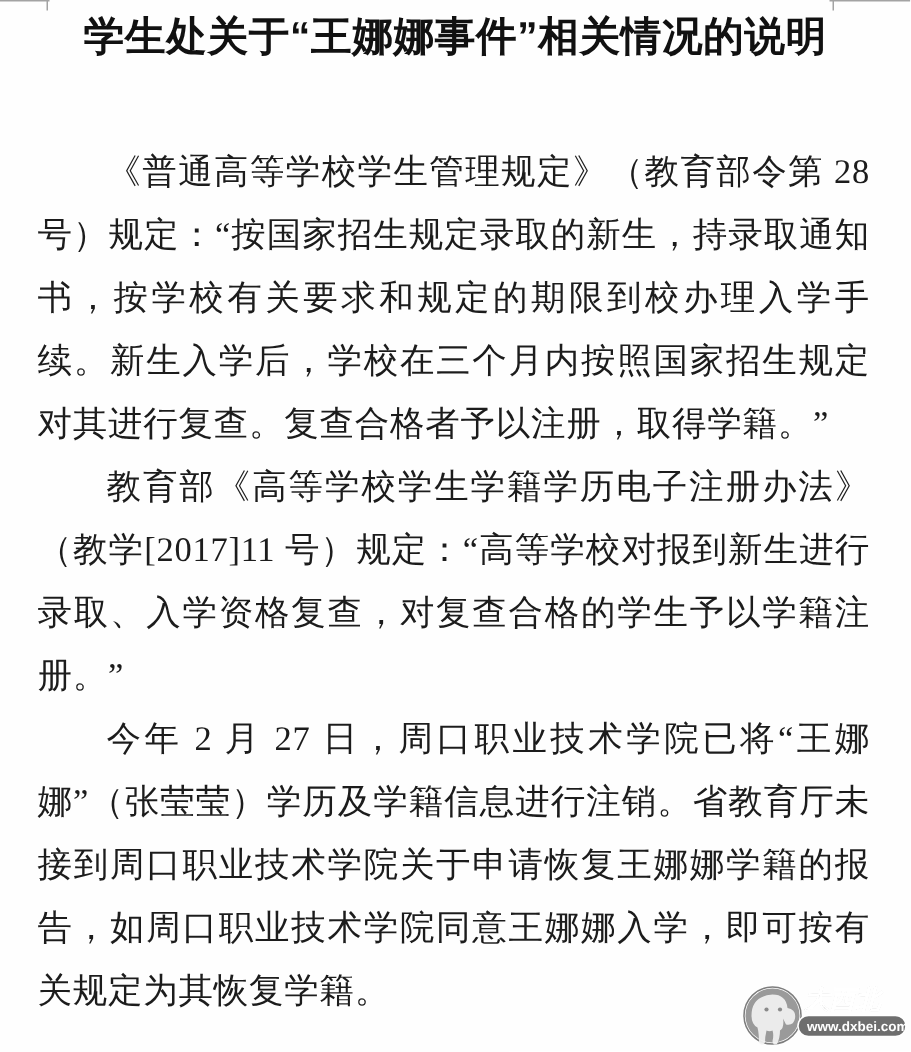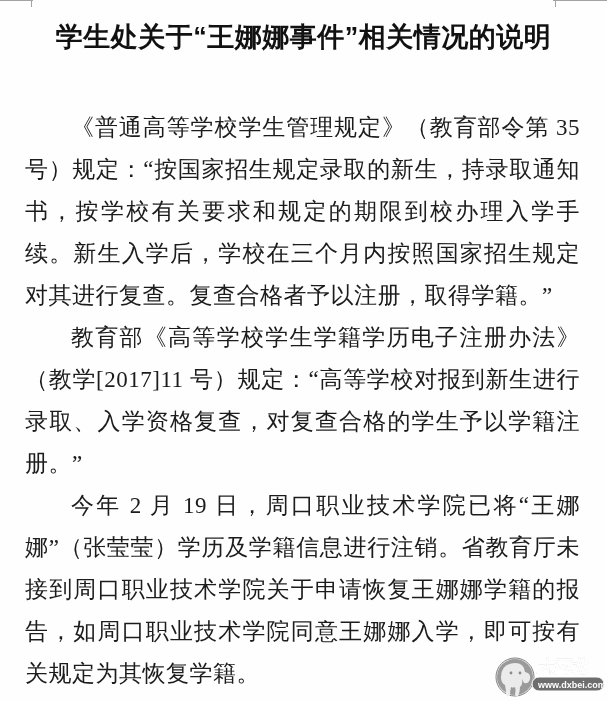--- a/index.html
+++ b/index.html
@@ -14,21 +14,21 @@
   }
   
   .mark { position: absolute; background: #a3a3a3; }
   .mark-tl-h { left: 0; top: 0; width: 33px; height: 1px; }
   .mark-tl-v { left: 31px; top: 0; width: 1px; height: 7px; }
   .mark-tr-h { right: 0; top: 0; width: 54px; height: 1px; }
   .mark-tr-v { right: 51px; top: 0; width: 1px; height: 7px; }
 
   .doc-title {
     margin: 0;
-    padding-top: 19px;
+    padding-top: 6px;
     text-align: center;
     font-family: "Liberation Sans", "DejaVu Sans", sans-serif;
     font-size: 27px;
     font-weight: bold;
     letter-spacing: 0.5px;
     color: #111111;
   }
   .doc-body {
     padding: 52px 27px 0 25px;
   }
@@ -57,23 +57,23 @@
 <div class="page">
 
   <div class="mark mark-tl-h"></div>
   <div class="mark mark-tl-v"></div>
   <div class="mark mark-tr-h"></div>
   <div class="mark mark-tr-v"></div>
 
   <h1 class="doc-title">学生处关于“王娜娜事件”相关情况的说明</h1>
 
   <div class="doc-body">
-    <p>《普通高等学校学生管理规定》（教育部令第 35 号）规定：“按国家招生规定录取的新生，持录取通知书，按学校有关要求和规定的期限到校办理入学手续。新生入学后，学校在三个月内按照国家招生规定对其进行复查。复查合格者予以注册，取得学籍。”</p>
+    <p>《普通高等学校学生管理规定》（教育部令第 28 号）规定：“按国家招生规定录取的新生，持录取通知书，按学校有关要求和规定的期限到校办理入学手续。新生入学后，学校在三个月内按照国家招生规定对其进行复查。复查合格者予以注册，取得学籍。”</p>
     <p>教育部《高等学校学生学籍学历电子注册办法》（教学[2017]11 号）规定：“高等学校对报到新生进行录取、入学资格复查，对复查合格的学生予以学籍注册。”</p>
-    <p>今年 2 月 19 日，周口职业技术学院已将“王娜娜”（张莹莹）学历及学籍信息进行注销。省教育厅未接到周口职业技术学院关于申请恢复王娜娜学籍的报告，如周口职业技术学院同意王娜娜入学，即可按有关规定为其恢复学籍。</p>
+    <p>今年 2 月 27 日，周口职业技术学院已将“王娜娜”（张莹莹）学历及学籍信息进行注销。省教育厅未接到周口职业技术学院关于申请恢复王娜娜学籍的报告，如周口职业技术学院同意王娜娜入学，即可按有关规定为其恢复学籍。</p>
   </div>
 
   <svg class="watermark" viewBox="0 0 113 48">
 
     <g>
       <circle cx="21" cy="24" r="19" fill="#9a9a9a" stroke="#ffffff" stroke-width="2"></circle>
       <circle cx="21" cy="24" r="19" fill="none" stroke="#7d7d7d" stroke-width="1"></circle>
 
       <path d="M21 10 q9 0 10 9 q6 1 5 7 q-1 5 -6 4 l-2 -4 q1 6 -2 8 q0 5 -2 9 q-3 1 -3 -2 q1 -4 0 -7 q-2 1 -4 0 q-1 4 -1 8 q-2 3 -4 0 q0 -6 -1 -10 q-4 -2 -4 -8 q0 -13 14 -14 z" fill="#f2f2f2" opacity="0.92"></path>
       <circle cx="17" cy="20" r="1.4" fill="#8a8a8a"></circle>

